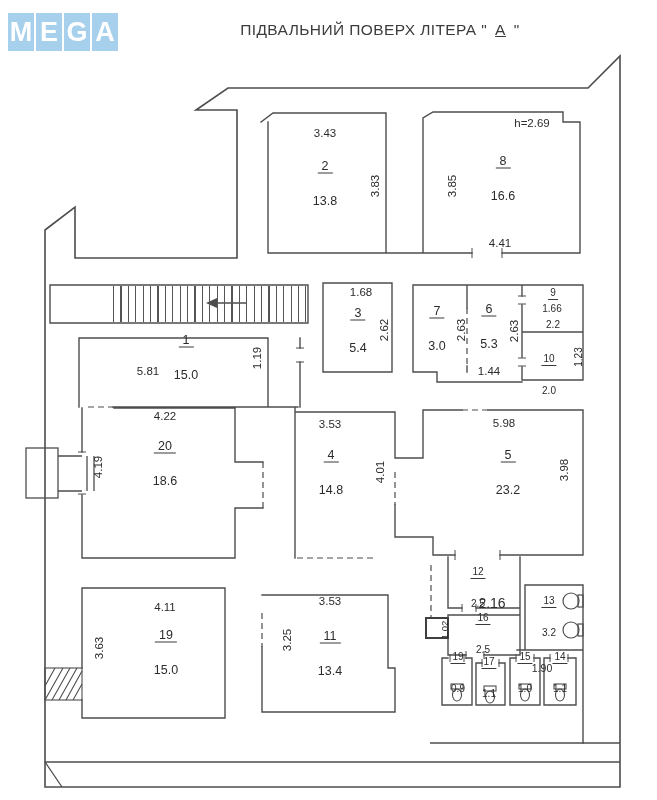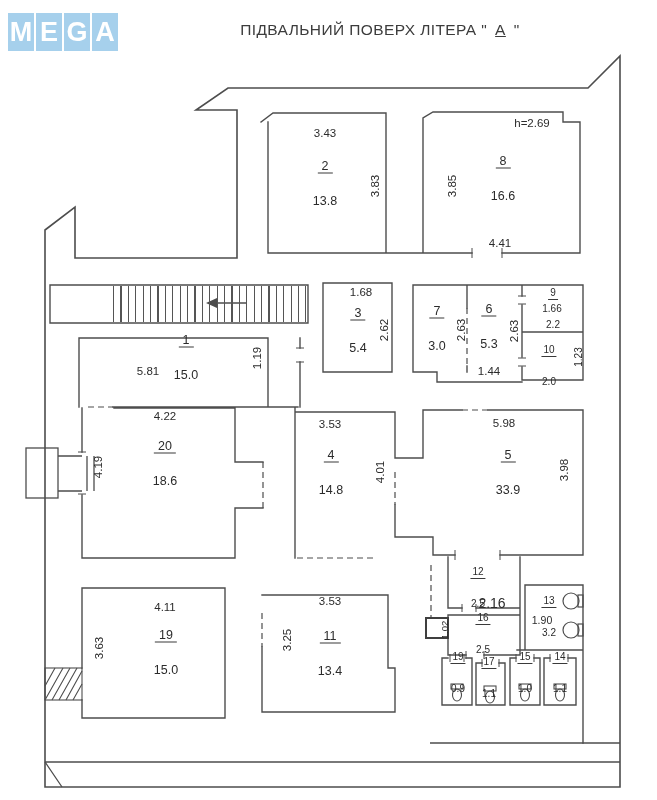--- a/index.html
+++ b/index.html
@@ -125,26 +125,26 @@
     <polygon points="206,303 217,298 217,308" fill="#4d4d4d"></polygon>
   </g>
 </svg>
 
 <div id="treads"></div>
 
 <div class="room" style="left:186px;top:357px"><span class="num">1</span><span class="area">15.0</span></div>
 <div class="room" style="left:325px;top:183px"><span class="num">2</span><span class="area">13.8</span></div>
 <div class="room" style="left:358px;top:330px"><span class="num">3</span><span class="area">5.4</span></div>
 <div class="room" style="left:331px;top:472px"><span class="num">4</span><span class="area">14.8</span></div>
-<div class="room" style="left:508px;top:472px"><span class="num">5</span><span class="area">33.9</span></div>
+<div class="room" style="left:508px;top:472px"><span class="num">5</span><span class="area">23.2</span></div>
 <div class="room" style="left:489px;top:326px"><span class="num">6</span><span class="area">5.3</span></div>
 <div class="room" style="left:437px;top:328px"><span class="num">7</span><span class="area">3.0</span></div>
 <div class="room" style="left:503px;top:178px"><span class="num">8</span><span class="area">16.6</span></div>
 <div class="room sm" style="left:553px;top:309px"><span class="num">9</span><span class="area">2.2</span></div>
-<div class="room sm" style="left:549px;top:366px"><span class="num">10</span><span class="area">2.0</span></div>
+<div class="room sm" style="left:549px;top:375px"><span class="num">10</span><span class="area">2.0</span></div>
 <div class="room" style="left:330px;top:653px"><span class="num">11</span><span class="area">13.4</span></div>
 <div class="room sm" style="left:478px;top:588px"><span class="num">12</span><span class="area">2.5</span></div>
 <div class="room sm" style="left:549px;top:617px"><span class="num">13</span><span class="area">3.2</span></div>
 <div class="room sm" style="left:560px;top:673px"><span class="num">14</span><span class="area">1.1</span></div>
 <div class="room sm" style="left:525px;top:673px"><span class="num">15</span><span class="area">1.0</span></div>
 <div class="room sm" style="left:483px;top:634px"><span class="num">16</span><span class="area">2.5</span></div>
 <div class="room sm" style="left:489px;top:678px"><span class="num">17</span><span class="area">1.1</span></div>
 <div class="room sm" style="left:458px;top:673px"><span class="num">19</span><span class="area">0.9</span></div>
 <div class="room" style="left:166px;top:652px"><span class="num">19</span><span class="area">15.0</span></div>
 <div class="room" style="left:165px;top:463px"><span class="num">20</span><span class="area">18.6</span></div>
@@ -168,15 +168,15 @@
 <div class="dim" style="left:330px;top:424px">3.53</div>
 <div class="dim v" style="left:380px;top:472px">4.01</div>
 <div class="dim" style="left:504px;top:423px">5.98</div>
 <div class="dim v" style="left:564px;top:470px">3.98</div>
 <div class="dim" style="left:165px;top:607px">4.11</div>
 <div class="dim v" style="left:99px;top:648px">3.63</div>
 <div class="dim" style="left:330px;top:601px">3.53</div>
 <div class="dim v" style="left:287px;top:640px">3.25</div>
 <div class="dim" style="left:492px;top:603px;font-size:14px">2.16</div>
 <div class="dim v" style="left:444px;top:630px;font-size:9.5px">1.02</div>
-<div class="dim" style="left:542px;top:620px;font-size:10.5px">1.90</div>
+<div class="dim" style="left:542px;top:668px;font-size:10.5px">1.90</div>
 
 </div>
 
 </body></html>

